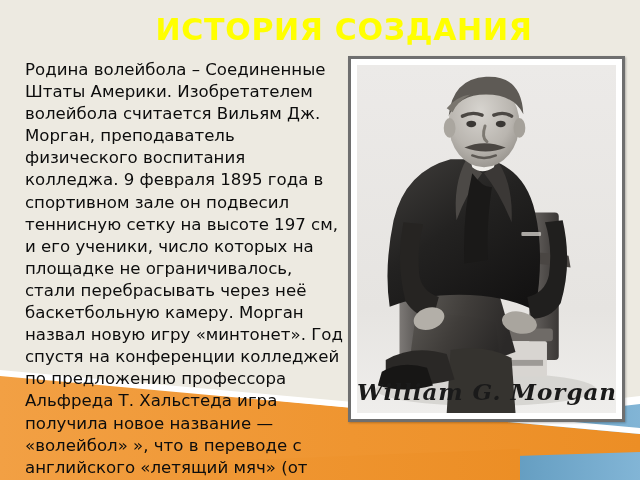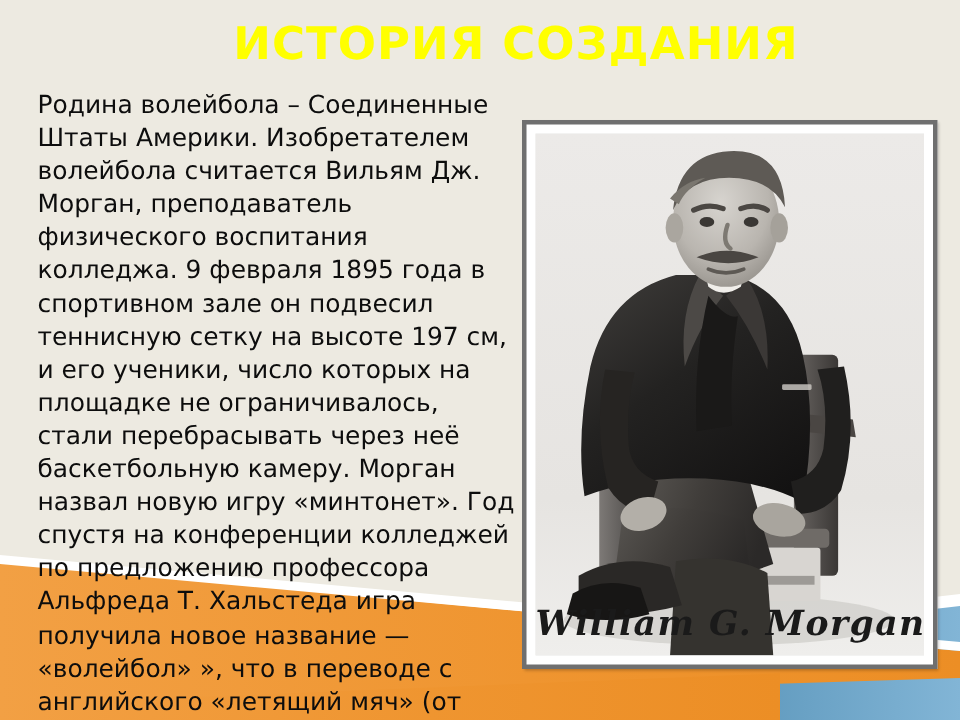--- a/index.html
+++ b/index.html
@@ -70,21 +70,20 @@
     left: 348px;
     top: 56px;
     width: 277px;
     height: 366px;
     box-sizing: border-box;
     border: 3px solid #6f6f6f;
     background: #ffffff;
     padding: 6px;
     z-index: 6;
     box-shadow: 1px 1px 2px rgba(0,0,0,0.25);
-    margin-top: 24px;
   }
   #photo-inner {
     position: relative;
     width: 100%;
     height: 100%;
     background: #e9e9e7;
     overflow: hidden;
   }
   #portrait-svg {
     display: block;

